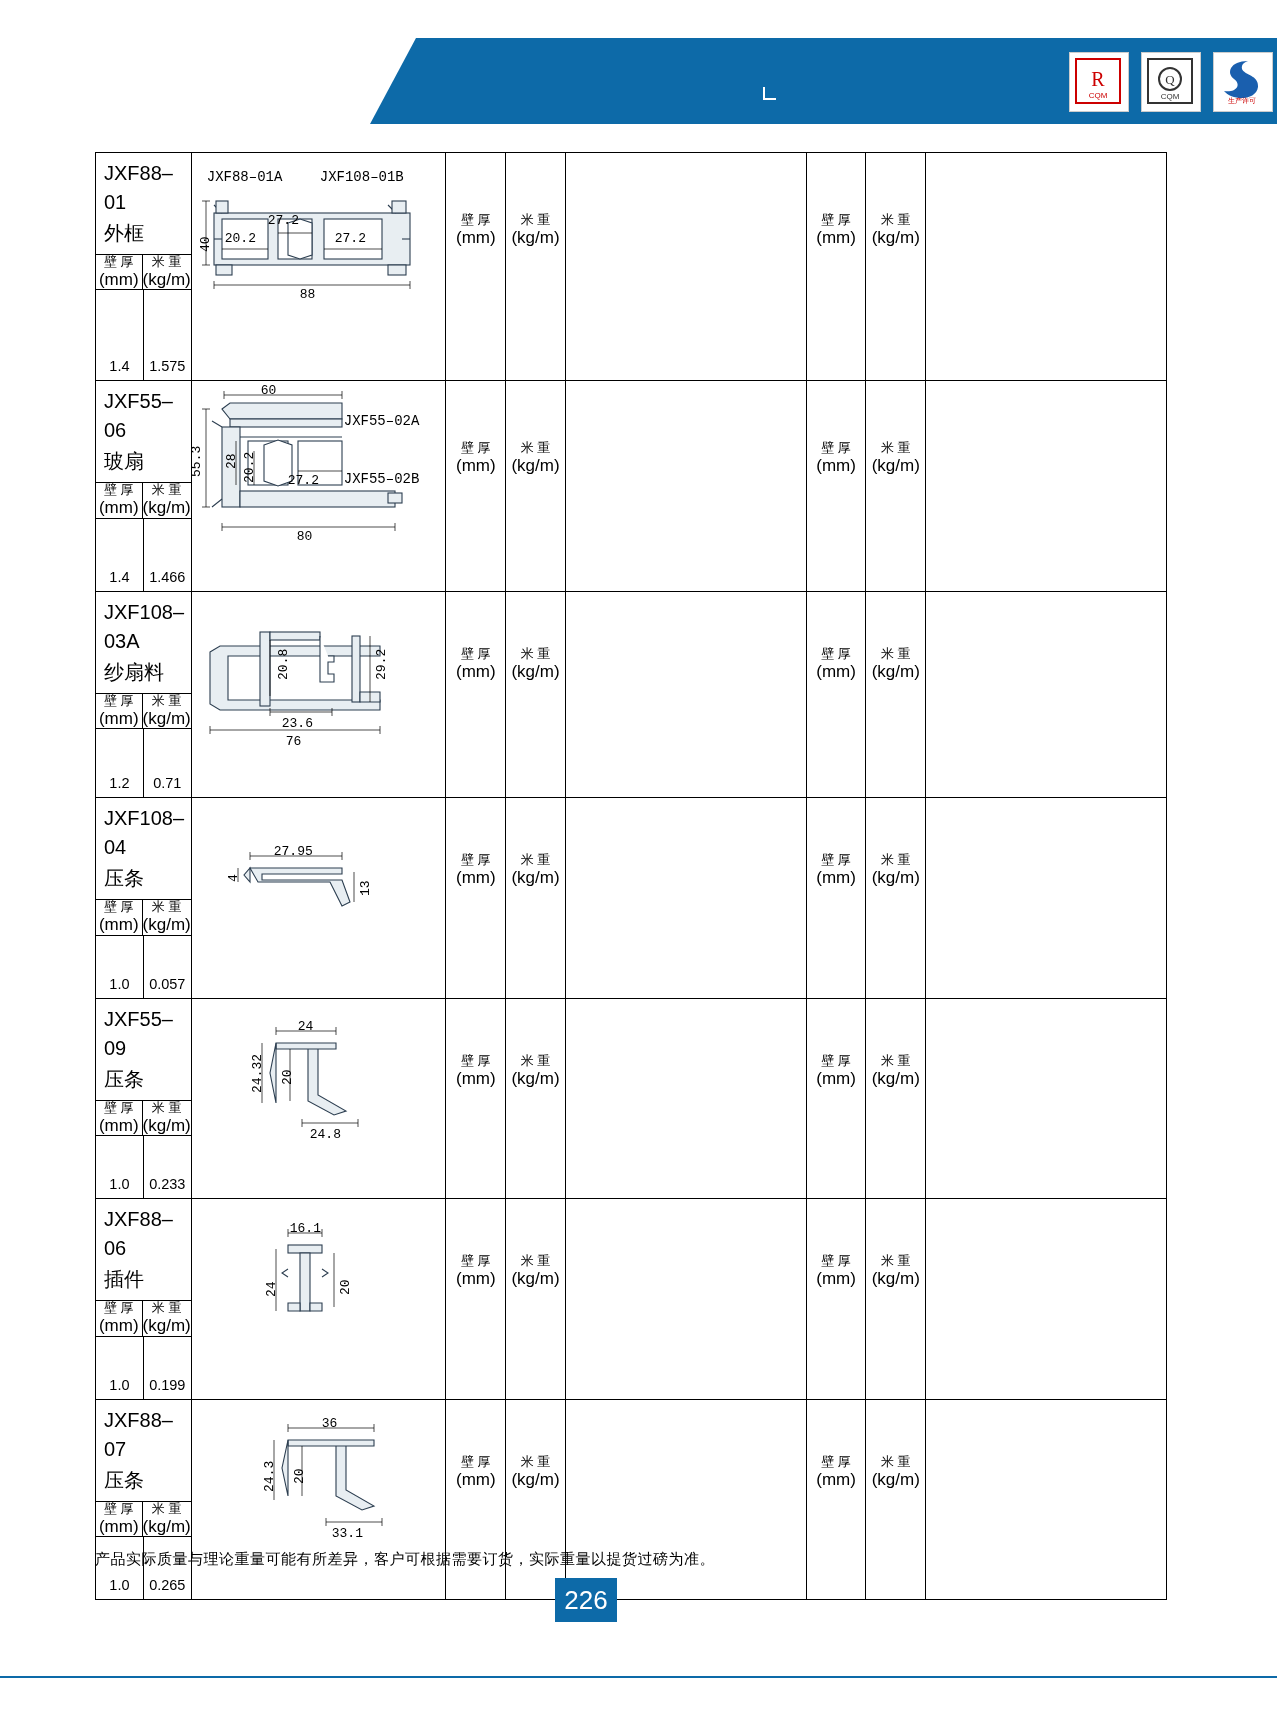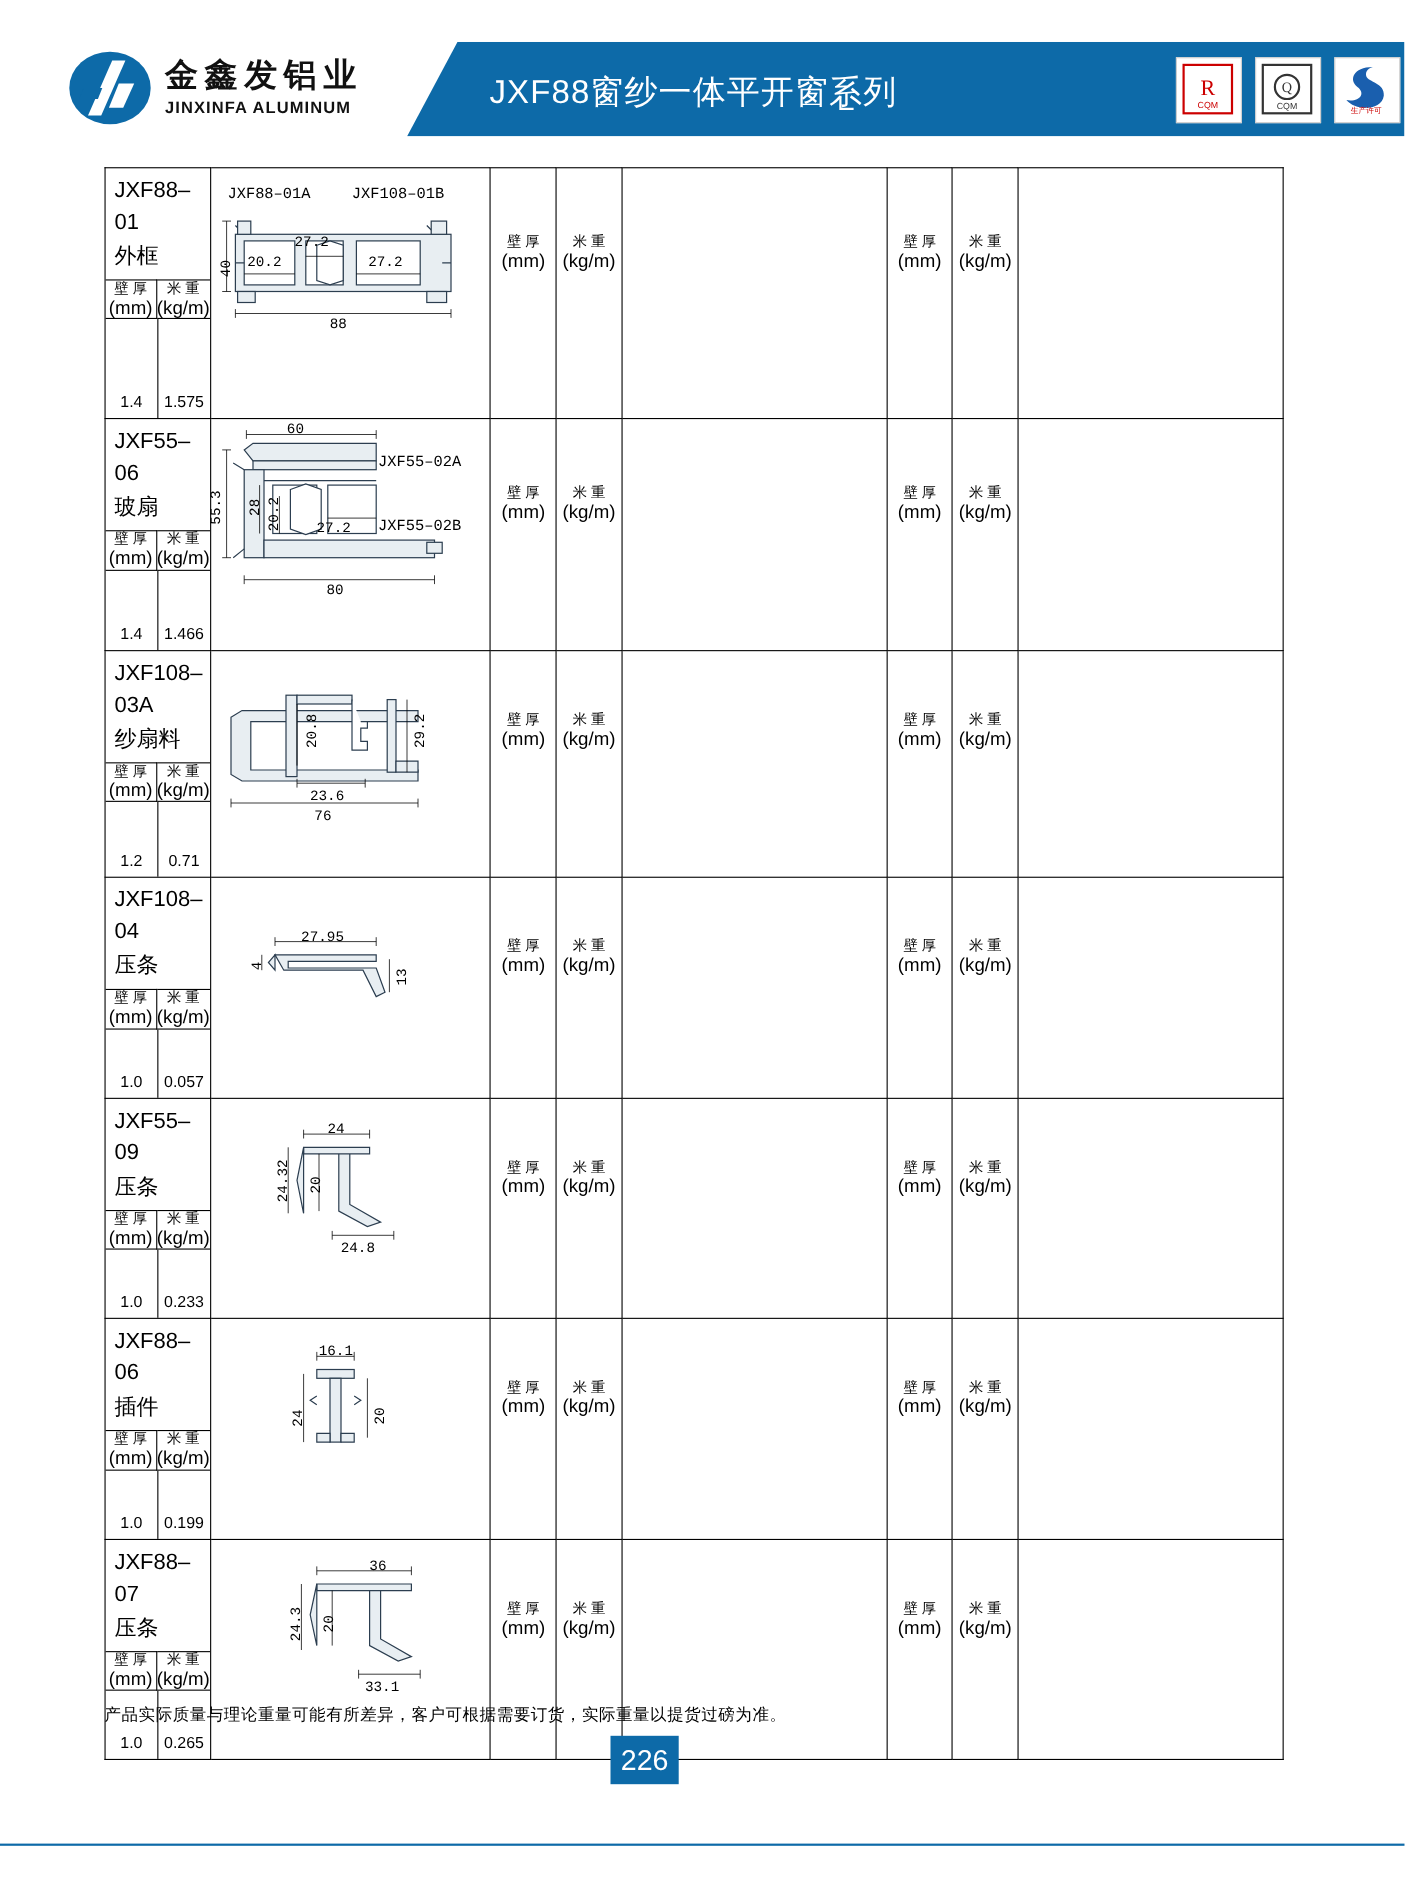--- a/index.html
+++ b/index.html
@@ -55,36 +55,21 @@
              color:#fff;font-size:26px;display:flex;align-items:center;justify-content:center;}
   .footer-line{position:absolute;left:0;top:1676px;width:1277px;height:2px;background:#0d6aa8;}
 </style>
 </head>
 <body>
 
 <div class="header">
   <div class="hdr-white"></div>
   <div class="hdr-blue"></div>
 
-  <div class="logo-wrap">
-    <div class="logo-mark">
-      <svg width="76" height="68" viewBox="0 0 76 68">
-        <ellipse cx="38" cy="34" rx="37" ry="33" fill="#0d6aa8"></ellipse>
-        <path d="M40 9 L52 9 L30 59 L18 59 Z" fill="#fff"></path>
-        <path d="M46 30 L60 30 L50 52 L37 52 Z" fill="#fff"></path>
-        <path d="M14 34 L31 34 L27 44 L10 44 Z" fill="#0d6aa8"></path>
-      </svg>
-    </div>
-    <div>
-      <div class="logo-text-cn">金鑫发铝业</div>
-      <div class="logo-text-en">JINXINFA ALUMINUM</div>
-    </div>
-  </div>
-
-  <div class="hdr-title">JXF88窗纱一体平开窗系列</div>
+
   <div class="hdr-arrow">
     <svg width="22" height="22" viewBox="0 0 22 22">
         <path d="M4 4 L4 16 L16 16" fill="none" stroke="#fff" stroke-width="2"></path>
       </svg>
   </div>
 
   <div class="cert cert1">
     <svg width="56" height="56" viewBox="0 0 56 56">
       <rect x="6" y="6" width="44" height="44" fill="none" stroke="#c00" stroke-width="2"></rect>
       <text x="28" y="33" font-size="20" fill="#c00" text-anchor="middle" font-family="Liberation Serif, serif">R</text>
@@ -616,21 +601,21 @@
             <line x1="96" y1="28" x2="182" y2="28"></line>
             <line x1="96" y1="24" x2="96" y2="32"></line>
                 <line x1="182" y1="24" x2="182" y2="32"></line>
             <line x1="82" y1="40" x2="82" y2="100"></line>
             <line x1="110" y1="46" x2="110" y2="96"></line>
             <line x1="134" y1="122" x2="190" y2="122"></line>
             <line x1="134" y1="118" x2="134" y2="126"></line>
                 <line x1="190" y1="118" x2="190" y2="126"></line>
           </g>
         </svg>
-        <div class="dlab" style="left:144px;top:16px">36</div>
+        <div class="dlab" style="left:130px;top:16px">36</div>
         <div class="dlab" style="left:70px;top:92px"><span class="vert" style="display:inline-block">24.3</span></div>
         <div class="dlab" style="left:100px;top:84px"><span class="vert" style="display:inline-block">20</span></div>
         <div class="dlab" style="left:140px;top:126px">33.1</div>
       </div>
     </td>
     <td class="c-lbl2">
       <div class="hdrcell" style="padding-top:55px">
         <span>壁 厚</span><br><span class="u">(mm)</span>
       </div>
     </td>

